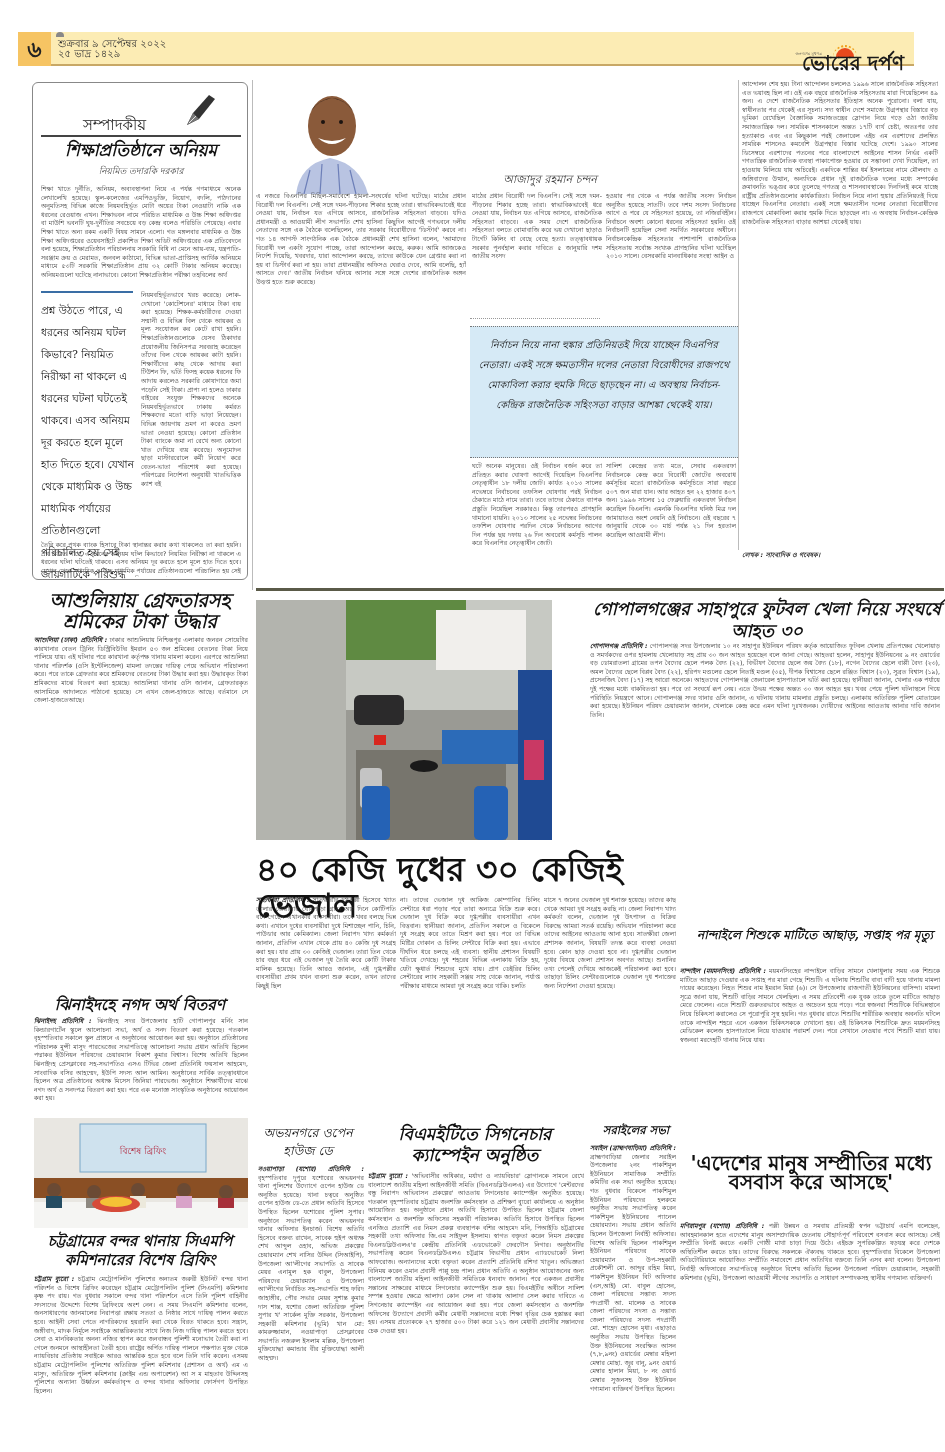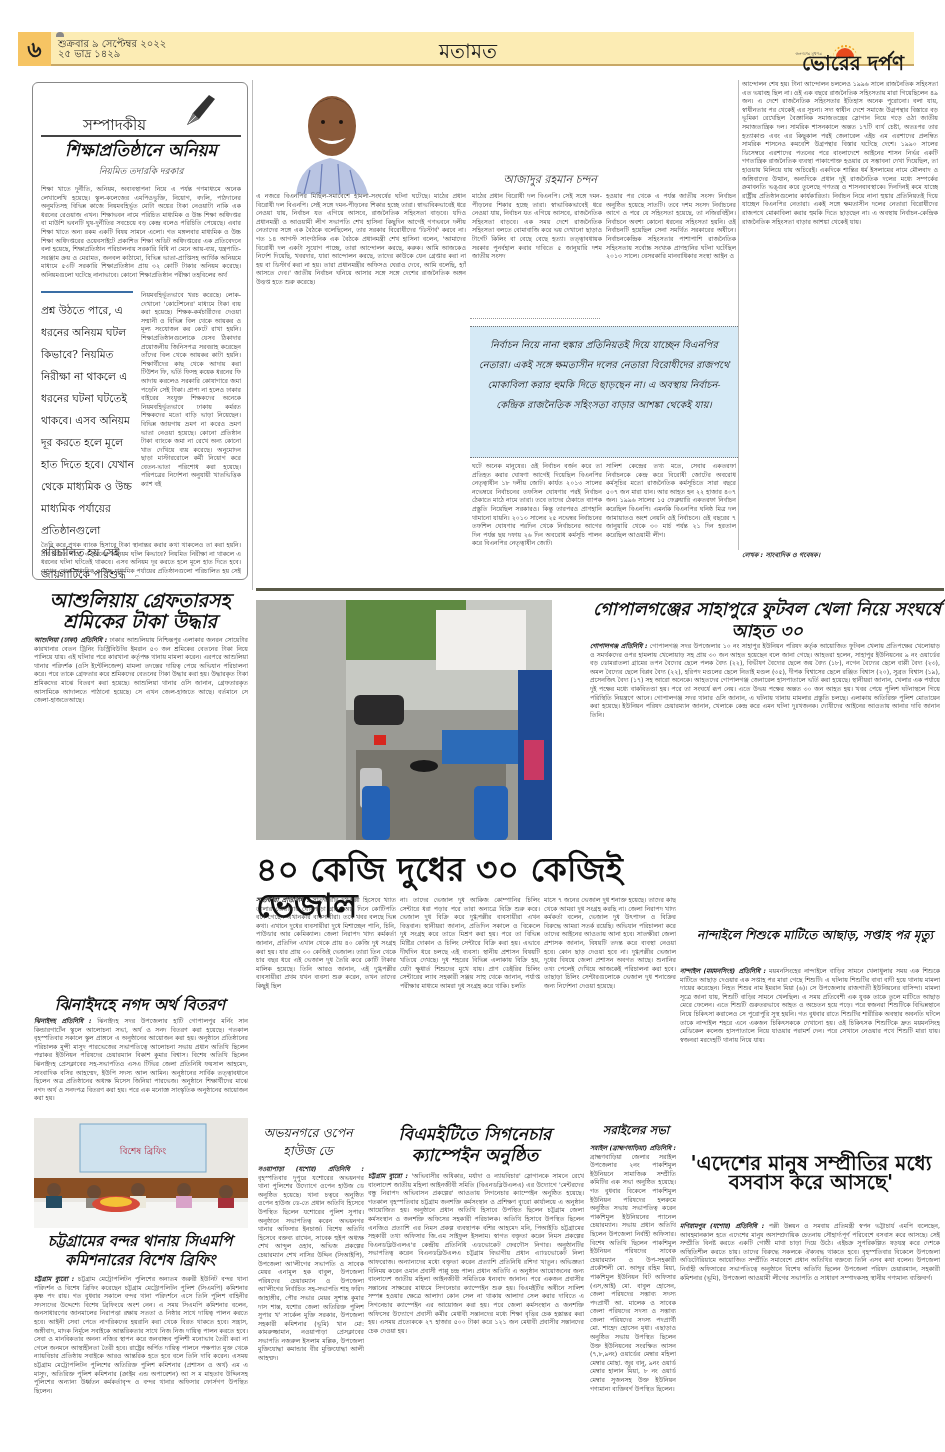--- a/index.html
+++ b/index.html
@@ -95,21 +95,20 @@
 </head>
 <body>
 
 <div id="header" class="abs">
   <div id="page-num" class="abs">৬</div>
   <div id="tab-notch" class="abs"></div>
   <div id="date-line" class="abs">
     <div>শুক্রবার ৯ সেপ্টেম্বর ২০২২</div>
     <div>২৫ ভাদ্র ১৪২৯</div>
   </div>
-  <div id="section-title" class="abs">মতামত</div>
   <div id="logo" class="abs">
     <div id="logo-rays"></div>
     <div id="logo-sun"></div>
     <div id="logo-tag">জনগণের মুখপত্র</div>
     <div id="logo-text">ভোরের দর্পণ</div>
   </div>
 </div>
 
 <div id="editorial-box" class="abs">
   <div id="editorial-label" class="abs">সম্পাদকীয়</div>

